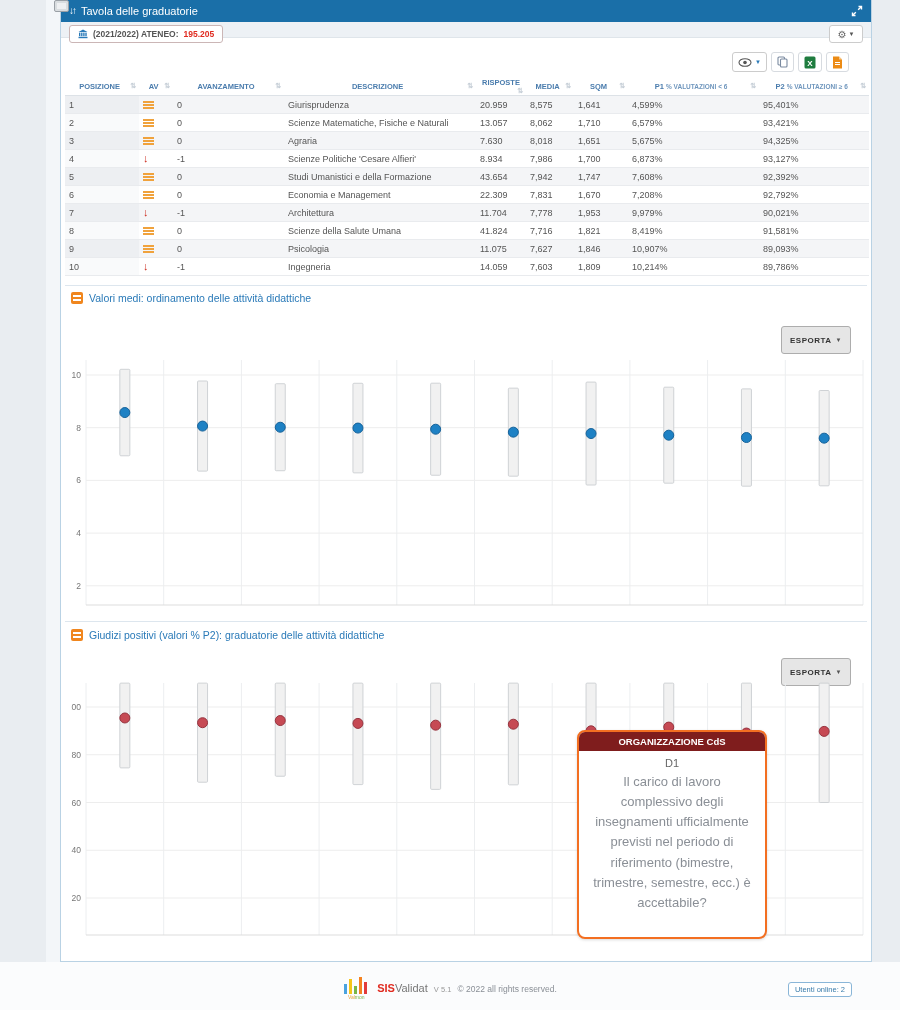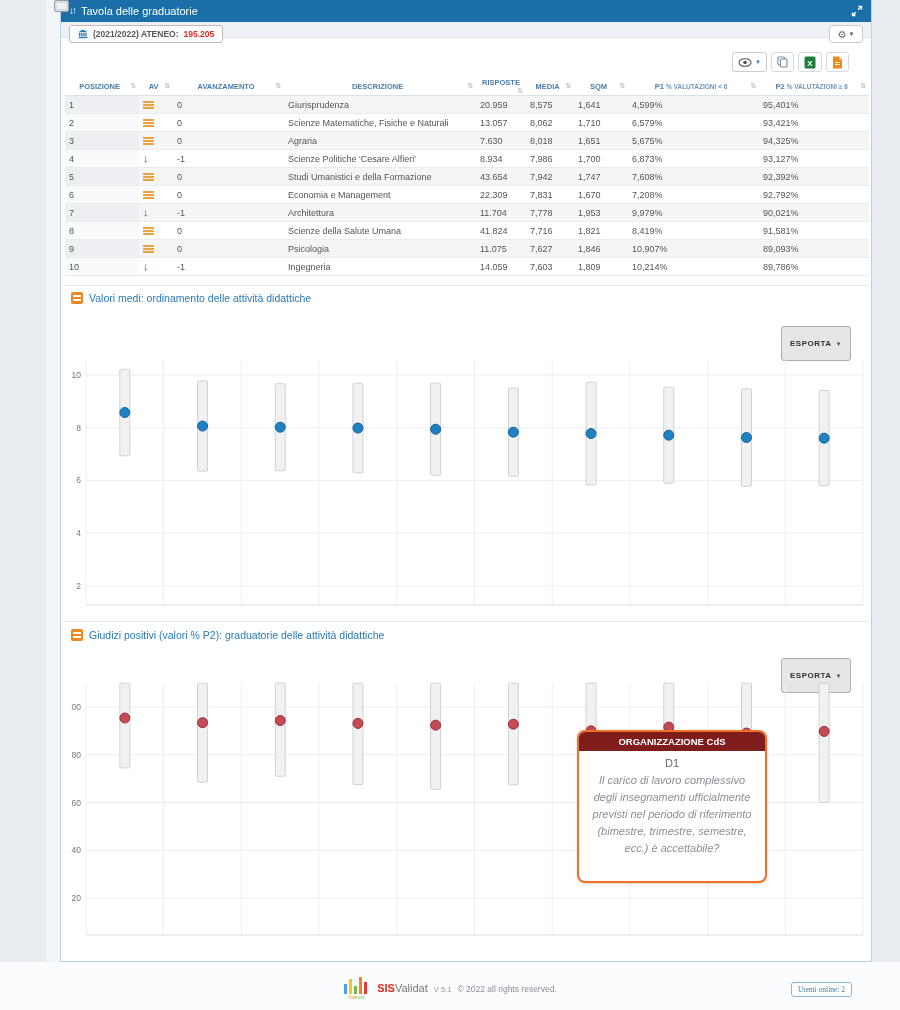--- a/index.html
+++ b/index.html
@@ -80,56 +80,56 @@
   .adv-neg { color:#e0653c; }
 
   .sep { position:absolute; left:4px; right:4px; border-top:1px solid #dde6ee; }
   .section-title {
     position:absolute; left:10px; font-size:10.5px; color:#2a7ab8;
     display:flex; align-items:center; gap:6px;
   }
   .sec-icon { width:12px; height:12px; background:#f0861e; border-radius:2px; position:relative; flex:0 0 auto; }
   .sec-icon::after{ content:""; position:absolute; left:2px; right:2px; top:3px; height:2px; background:#fff; box-shadow:0 4px 0 #fff; }
   .export-btn {
-    position:absolute; right:20px; height:35px;
+    position:absolute; right:20px; height:28px;
     background:#e6e6e6; border:1px solid #adadad; border-radius:3px;
     font-size:8px; font-weight:bold; color:#333; padding:0 8px;
     display:flex; align-items:center; gap:4px; cursor:pointer; letter-spacing:0.5px;
   }
   .chart-svg { position:absolute; left:10px; width:796px; height:262px; }
 
   .cds-tooltip {
     position:absolute; left:516px; top:730px; width:190px;
     background:#fff; border:2px solid #f36f21; border-radius:8px; z-index:40;
     overflow:hidden; box-shadow:0 1px 3px rgba(0,0,0,0.15);
   }
   .cds-tooltip-header { background:#7f1d1d; color:#fff; font-size:9.5px; font-weight:bold; text-align:center; padding:4px 2px; }
   .cds-tooltip-body { padding:4px 7px 24px; }
   .cds-code { text-align:center; font-size:11px; color:#666; margin:2px 0 3px; }
-  .cds-question { font-size:11px; color:#8a8f96; text-align:center; line-height:1.55;font-style:italic; }
+  .cds-question { font-size:13px; color:#8a8f96; text-align:center; line-height:1.55; }
   .cds-mini { width:100%; border-collapse:collapse; margin-top:7px; font-size:8px; }
   .cds-mini th { color:#333; font-weight:bold; padding:2px 0; }
   .cds-mini td { color:#666; padding:8px 0 2px; }
   .cds-mini .c1 { text-align:left; width:22%; }
   .cds-mini .c2 { text-align:center; width:56%; }
   .cds-mini .c3 { text-align:right; width:22%; }
 
   .footer { position:absolute; left:0; top:962px; width:900px; height:48px; background:#fbfcfd; }
   .footer-center {
     position:absolute; left:0; right:0; top:14px;
     display:flex; align-items:center; justify-content:center; gap:8px;
   }
   .brand { font-size:11px; color:#777; }
   .brand b { color:#e02b20; }
   .brand .ver { font-size:7.5px; color:#999; margin:0 3px; }
   .brand .copy { font-size:8.5px; color:#8a8f96; }
   .users-btn {
     position:absolute; right:48px; top:20px; height:15px;
     background:#fff; border:1px solid #8ab6d8; border-radius:3px;
-    color:#3a7cab; font-size:7.5px; padding:0 6px; display:flex; align-items:center; cursor:pointer;font-family:Liberation Serif, serif;
+    color:#3a7cab; font-size:7.5px; padding:0 6px; display:flex; align-items:center; cursor:pointer;
   }
   .logo-stack { display:flex; flex-direction:column; align-items:center; line-height:1; }
   .logo-word { font-size:5px; margin-top:1px; }
   .logo-word .w1 { color:#e8a33d; } .logo-word .w2 { color:#7ab648; }
 </style>
 </head>
 <body>
 
 <div class="left-strip"></div>
 <div class="side-icon"></div>

